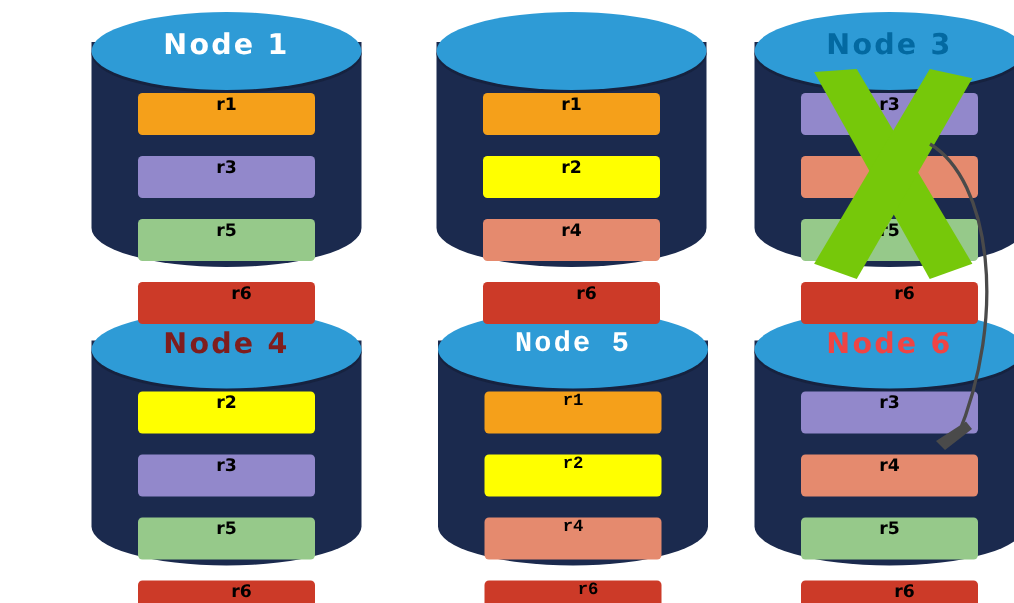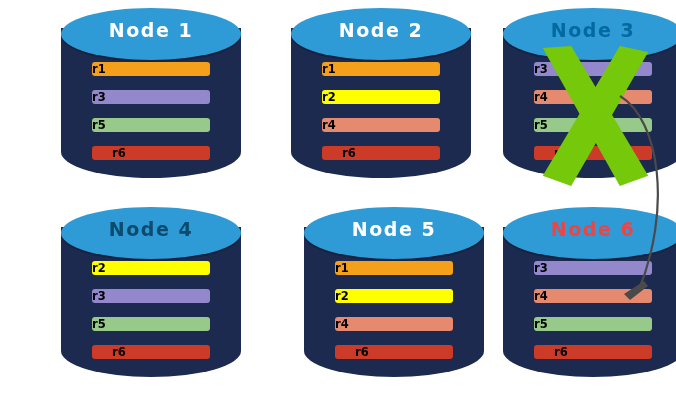--- a/index.html
+++ b/index.html
@@ -60,24 +60,24 @@
   }
   .bars {
     position: absolute;
     left: 31px;
     top: 54px;
     width: 118px;
     z-index: 3;
   }
   .bar {
     position: relative;
-    height: 14px;
+    height: 28px;
     margin-bottom: 14px;
     border-radius: 3px;
-    text-align: left;
+    text-align: center;
     font-size: 11.5px;
     font-weight: bold;
     color: #000000;
     line-height: 14px;
   }
   .bar:last-child { margin-bottom: 0; padding-left: 20px; }
 
   .fail-x {
     position: absolute;
     z-index: 6;
@@ -103,21 +103,20 @@
       <div class="bars">
         <div class="bar" style="background: rgb(245, 160, 26);">r1</div>
         <div class="bar" style="background: rgb(146, 136, 203);">r3</div>
         <div class="bar" style="background: rgb(150, 201, 138);">r5</div>
         <div class="bar" style="background: rgb(204, 58, 40);">r6</div>
       </div>
     </div>
     <div class="node" style="left: 243px; top: 8px;">
       <div class="cyl-body" style="background: rgb(27, 42, 78);"></div>
       <div class="cyl-top" style="background: rgb(46, 155, 214);"></div>
-      <div class="node-label" style="color: rgb(255, 255, 255);">Node 2</div>
       <div class="bars">
         <div class="bar" style="background: rgb(245, 160, 26);">r1</div>
         <div class="bar" style="background: rgb(255, 255, 0);">r2</div>
         <div class="bar" style="background: rgb(229, 138, 110);">r4</div>
         <div class="bar" style="background: rgb(204, 58, 40);">r6</div>
       </div>
     </div>
     <div class="node" style="left: 455px; top: 8px;">
       <div class="cyl-body" style="background: rgb(27, 42, 78);"></div>
       <div class="cyl-top" style="background: rgb(46, 155, 214);"></div>
@@ -129,29 +128,29 @@
         <div class="bar" style="background: rgb(204, 58, 40);">r6</div>
       </div>
       <svg class="fail-x" viewBox="0 0 120 140" width="125" height="142" style="left: 30px; top: 38px;">
         <polygon points="8,2 36,0 112,128 84,138" fill="#76c80a"></polygon>
         <polygon points="84,0 112,6 36,138 8,128" fill="#76c80a"></polygon>
       </svg>
     </div>
     <div class="node" style="left: 13px; top: 207px;">
       <div class="cyl-body" style="background: rgb(27, 42, 78);"></div>
       <div class="cyl-top" style="background: rgb(46, 155, 214);"></div>
-      <div class="node-label" style="color: #0c4a6e;">Node 4</div>
+      <div class="node-label" style="color: #7f1d1d;">Node 4</div>
       <div class="bars">
         <div class="bar" style="background: rgb(255, 255, 0);">r2</div>
         <div class="bar" style="background: rgb(146, 136, 203);">r3</div>
         <div class="bar" style="background: rgb(150, 201, 138);">r5</div>
         <div class="bar" style="background: rgb(204, 58, 40);">r6</div>
       </div>
     </div>
-    <div class="node" style="left: 256px; top: 207px;">
+    <div class="node" style="left: 244px; top: 207px; font-family: Liberation Mono, monospace;">
       <div class="cyl-body" style="background: rgb(27, 42, 78);"></div>
       <div class="cyl-top" style="background: rgb(46, 155, 214);"></div>
       <div class="node-label" style="color: rgb(255, 255, 255);">Node 5</div>
       <div class="bars">
         <div class="bar" style="background: rgb(245, 160, 26);">r1</div>
         <div class="bar" style="background: rgb(255, 255, 0);">r2</div>
         <div class="bar" style="background: rgb(229, 138, 110);">r4</div>
         <div class="bar" style="background: rgb(204, 58, 40);">r6</div>
       </div>
     </div>

